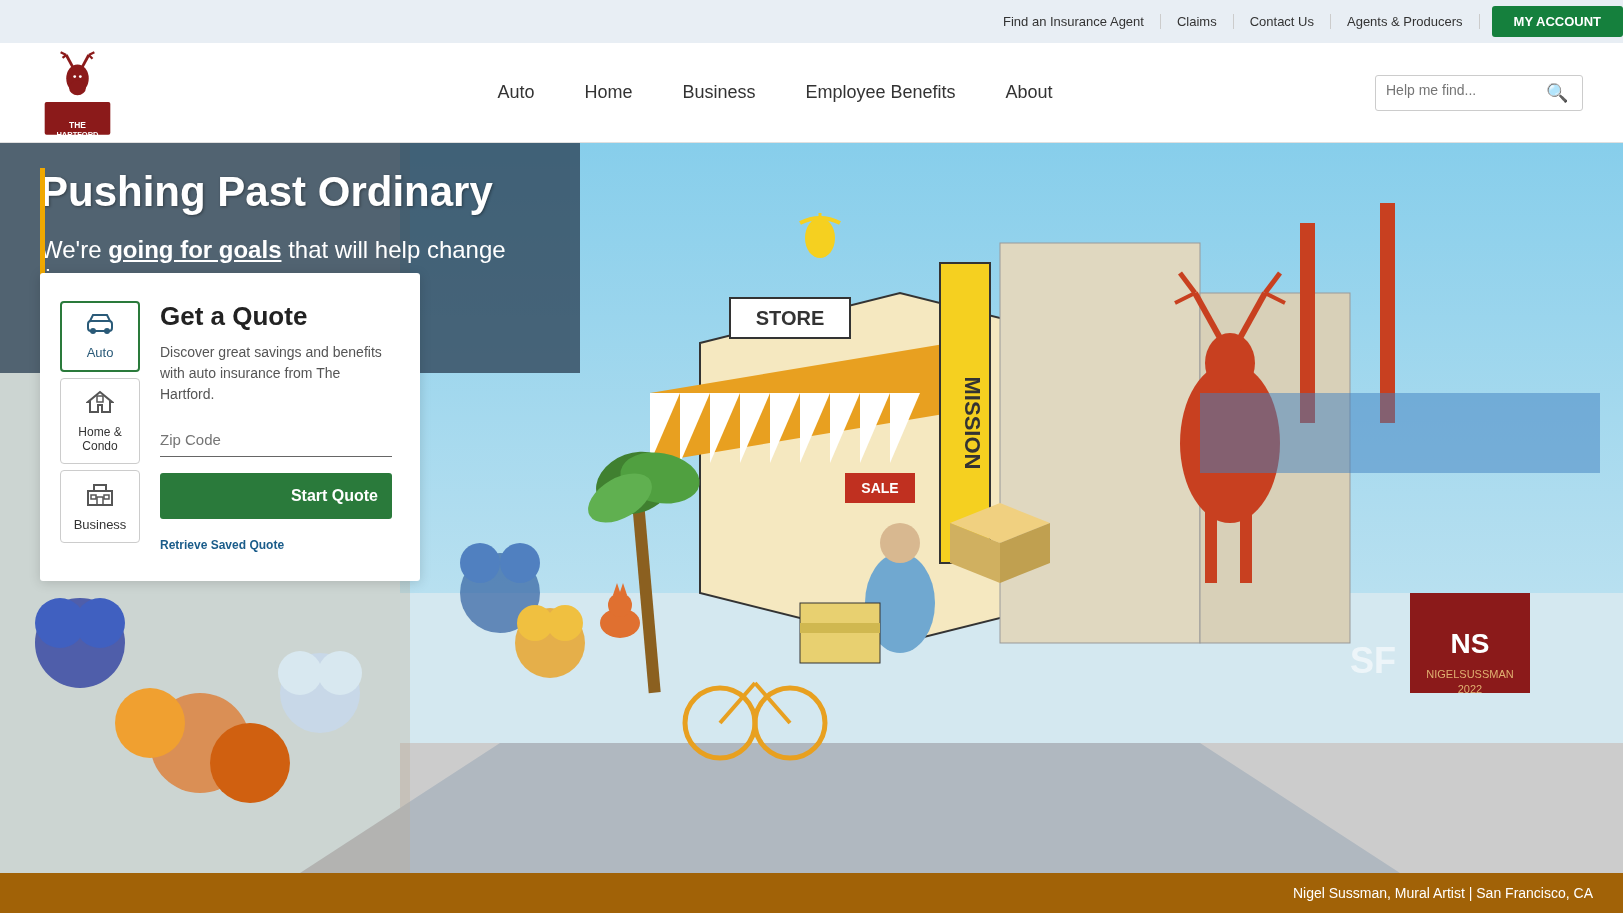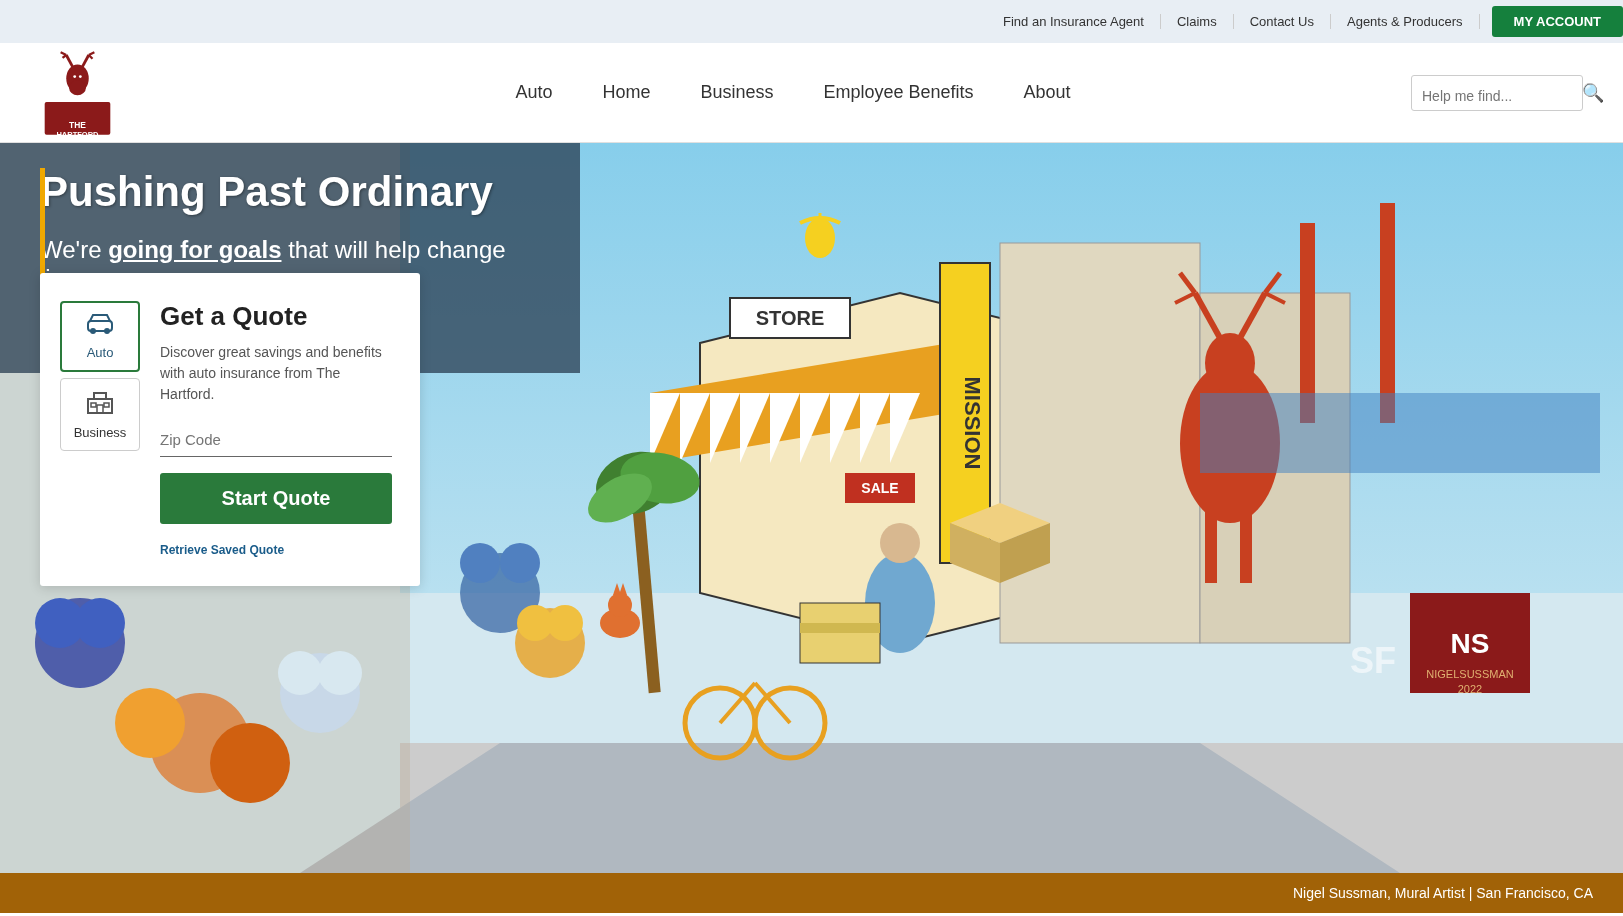--- a/index.html
+++ b/index.html
@@ -53,25 +53,25 @@
       justify-content: center;
     }
     .nav-links a {
       color: #333;
       text-decoration: none;
       font-size: 18px;
       font-weight: 500;
     }
     .search-area {
       display: flex;
-      align-items: flex-end;
+      align-items: flex-start;
       border: 1px solid #ccc;
       border-radius: 3px;
       padding: 6px 10px;
-      width: 172px;
+      width: 208px;
     }
     .search-area input {
       border: none;
       outline: none;
       font-size: 14px;
       color: #999;
       width: 160px;
     }
     .search-icon-svg { color: #555; font-size: 18px; }
 
@@ -175,25 +175,26 @@
       color: #999;
       outline: none;
       margin-bottom: 16px;
     }
     .start-quote-btn {
       width: 100%;
       background: #2a7a3b;
       color: #fff;
       border: none;
       padding: 14px;
-      font-size: 20px;
+      font-size: 16px;
       font-weight: bold;
       cursor: pointer;
       border-radius: 3px;
       margin-bottom: 16px;
+      text-align: right;
     }
     .retrieve-link {
       color: #1a5c8a;
       text-decoration: none;
       font-size: 12px;
       font-weight: bold;
     }
 
     
     .footer-caption {
@@ -401,20 +402,29 @@
               <polygon points="5,8 8,2 22,2 25,8" fill="none" stroke="#2a5a78" stroke-width="2"></polygon>
               <circle cx="8" cy="18" r="3" fill="#2a5a78"></circle>
               <circle cx="22" cy="18" r="3" fill="#2a5a78"></circle>
             </svg>
           </span>
           <span>Auto</span>
         </div>
         <div class="quote-tab">
           <span class="quote-tab-icon">
             <svg width="28" height="26" viewBox="0 0 28 26" xmlns="http://www.w3.org/2000/svg">
+              <polygon points="14,3 2,13 4,13 4,23 12,23 12,16 16,16 16,23 24,23 24,13 26,13" fill="none" stroke="#555" stroke-width="2"></polygon>
+              <rect x="11" y="7" width="6" height="6" fill="none" stroke="#555" stroke-width="1.5"></rect>
+            </svg>
+          </span>
+          <span style="text-align:center;font-size:12px;">Home &amp; Condo</span>
+        </div>
+        <div class="quote-tab">
+          <span class="quote-tab-icon">
+            <svg width="28" height="26" viewBox="0 0 28 26" xmlns="http://www.w3.org/2000/svg">
               <rect x="2" y="10" width="24" height="14" fill="none" stroke="#555" stroke-width="2"></rect>
               <polygon points="8,10 8,4 20,4 20,10" fill="none" stroke="#555" stroke-width="2"></polygon>
               <rect x="11" y="16" width="6" height="8" fill="none" stroke="#555" stroke-width="1.5"></rect>
               <rect x="5" y="14" width="5" height="4" fill="none" stroke="#555" stroke-width="1.5"></rect>
               <rect x="18" y="14" width="5" height="4" fill="none" stroke="#555" stroke-width="1.5"></rect>
             </svg>
           </span>
           <span>Business</span>
         </div>
       </div>

